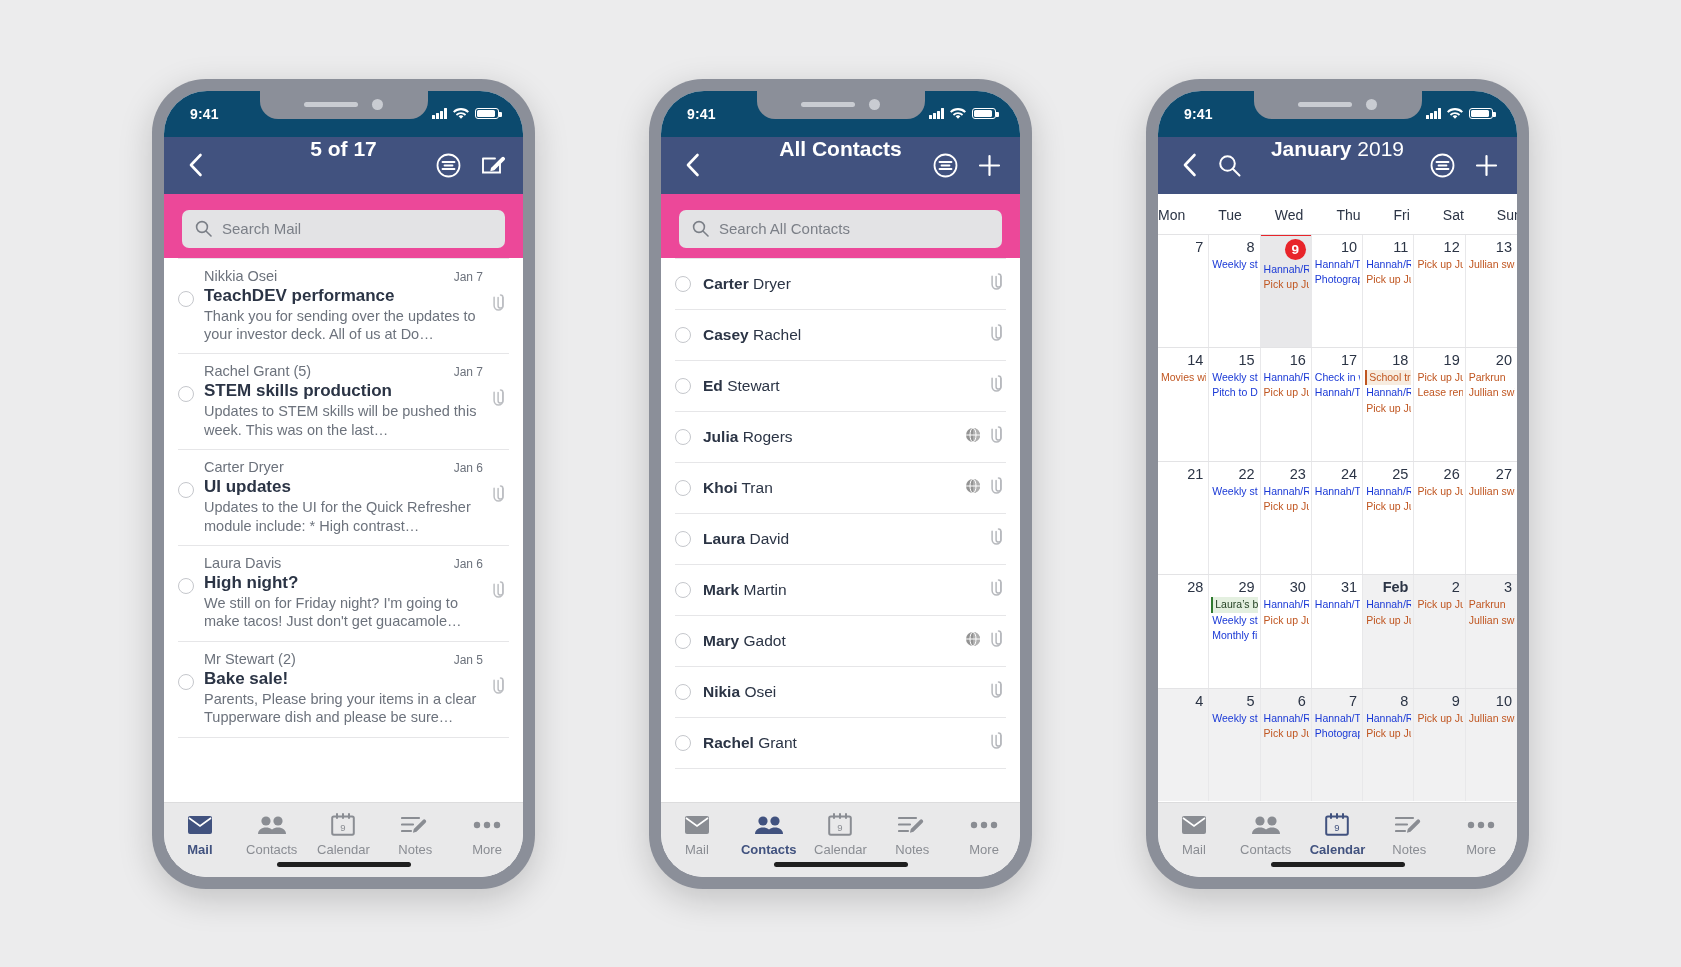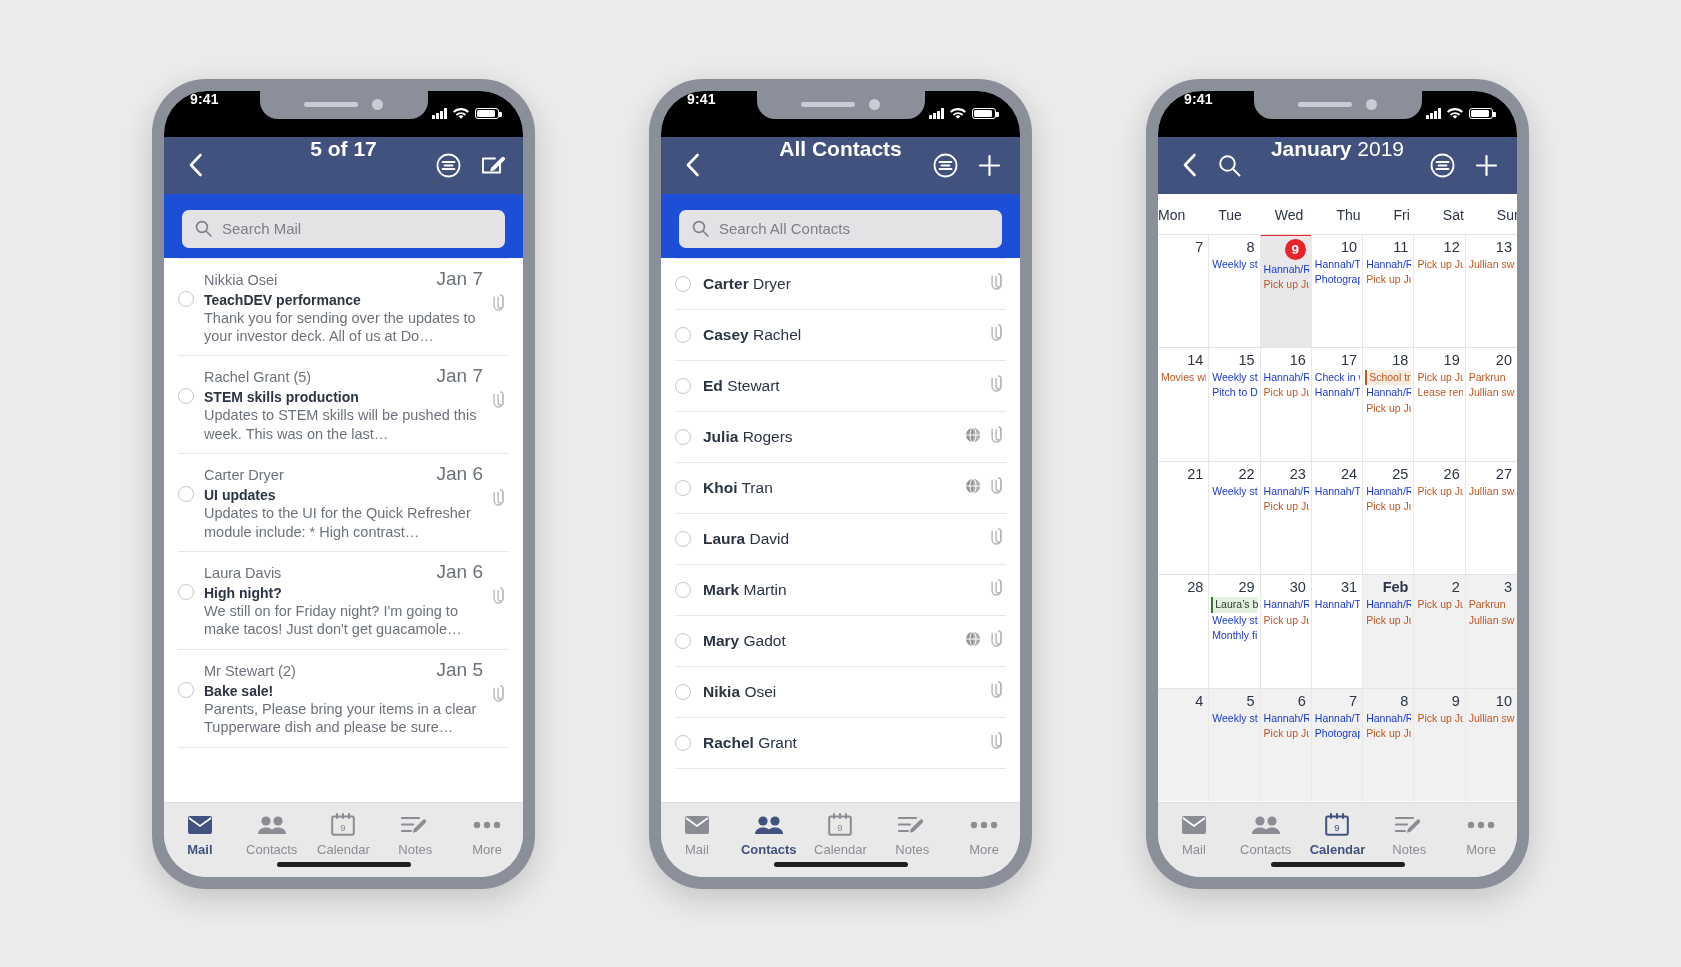--- a/index.html
+++ b/index.html
@@ -40,22 +40,22 @@
   }
   .notch .speaker { width: 54px; height: 5px; border-radius: 3px; background: #c9ccd2; }
   .notch .cam { width: 11px; height: 11px; border-radius: 50%; background: #c9ccd2; }
   .homebar {
     position: absolute; bottom: 10px; left: 50%; transform: translateX(-50%);
     width: 134px; height: 5px; border-radius: 3px; background: #1f1f1f; z-index: 41;
   }
 
   
   .statusbar {
-    height: 46px; background: #000000; color: #fff;
-    display: flex; justify-content: space-between;
+    height: 46px; background: #0c4a6e; color: #fff;
+    display: flex; align-items: center; justify-content: space-between;
     padding: 0 24px 0 26px; flex: 0 0 auto;
   }
   .statusbar .time { font-size: 14px; font-weight: bold; letter-spacing: .2px; }
   .status-icons { display: flex; align-items: center; gap: 6px; }
   .sig { display: flex; align-items: flex-end; gap: 1.5px; height: 11px; }
   .sig i { display: block; width: 2.6px; background: #fff; border-radius: .5px; }
   .sig i:nth-child(1){height:4px} .sig i:nth-child(2){height:6px}
   .sig i:nth-child(3){height:8px} .sig i:nth-child(4){height:11px}
   .batt { width: 24px; height: 11px; border: 1.4px solid #fff; border-radius: 3px; position: relative; }
   .batt::after { content:""; position:absolute; right:-3.6px; top:3px; width:2.2px; height:5px; background:#fff; border-radius:0 1px 1px 0;}
@@ -70,37 +70,37 @@
     position: absolute; left: 0; right: 0; text-align: center;
     font-size: 21px; font-weight: bold; pointer-events: none;
   }
   .nav-title .light { font-weight: normal; }
   .nav-left { display: flex; align-items: center; gap: 14px; z-index: 2; }
   .nav-right { margin-left: auto; display: flex; align-items: center; gap: 18px; z-index: 2; }
   .icbtn { width: 26px; height: 26px; display:flex; align-items:center; justify-content:center; cursor: pointer; }
   .icbtn svg { display:block; }
 
   
-  .searchwrap { padding: 16px 18px 10px; background:#1d4ed8; flex: 0 0 auto; }
+  .searchwrap { padding: 16px 18px 10px; background:#ec4899; flex: 0 0 auto; }
   .searchbox {
     height: 38px; background: #e3e3e5; border-radius: 7px;
     display: flex; align-items: center; gap: 10px; padding: 0 13px;
   }
   .searchbox .ph { color: #7b7f87; font-size: 15px; }
 
   
   .list { flex: 1 1 auto; overflow: hidden; background:#fff; padding: 0 14px; }
   .mailrow { display: flex; gap: 10px; padding: 9px 0 10px; border-bottom: 1px solid #e6e6e8; align-items: flex-start; }
   .mailrow:first-child { border-top: 1px solid #e6e6e8; }
   .radio { width: 16px; height: 16px; border-radius: 50%; border: 1.4px solid #c5c7cc; flex: 0 0 auto; margin-top: 23px; }
   .mailbody { flex: 1 1 auto; min-width: 0; }
   .mailtop { display: flex; justify-content: space-between; align-items: baseline; }
   .sender { color: #6c727c; font-size: 14.5px; }
-  .date { color: #6c727c; font-size: 19px; }
-  .subject { color: #2b3445; font-size: 14px; font-weight: bold; margin-top: 2px; }
+  .date { color: #6c727c; font-size: 12px; }
+  .subject { color: #2b3445; font-size: 17px; font-weight: bold; margin-top: 2px; }
   .preview { color: #6c727c; font-size: 14.5px; line-height: 1.27; margin-top: 1px; }
   .attach { width: 16px; flex: 0 0 auto; margin-top: 26px; opacity:.5; }
 
   
   .crow { display:flex; align-items:center; gap: 12px; padding: 14px 0; border-bottom: 1px solid #e6e6e8; }
   .crow:first-child { border-top: 1px solid #e6e6e8; }
   .cname { font-size: 15.5px; color: #2b3445; flex: 1 1 auto; }
   .cname b { font-weight: bold; }
   .cname span { font-weight: normal; }
   .crow .cicons { display: flex; align-items: center; gap: 10px; opacity: .55; }

